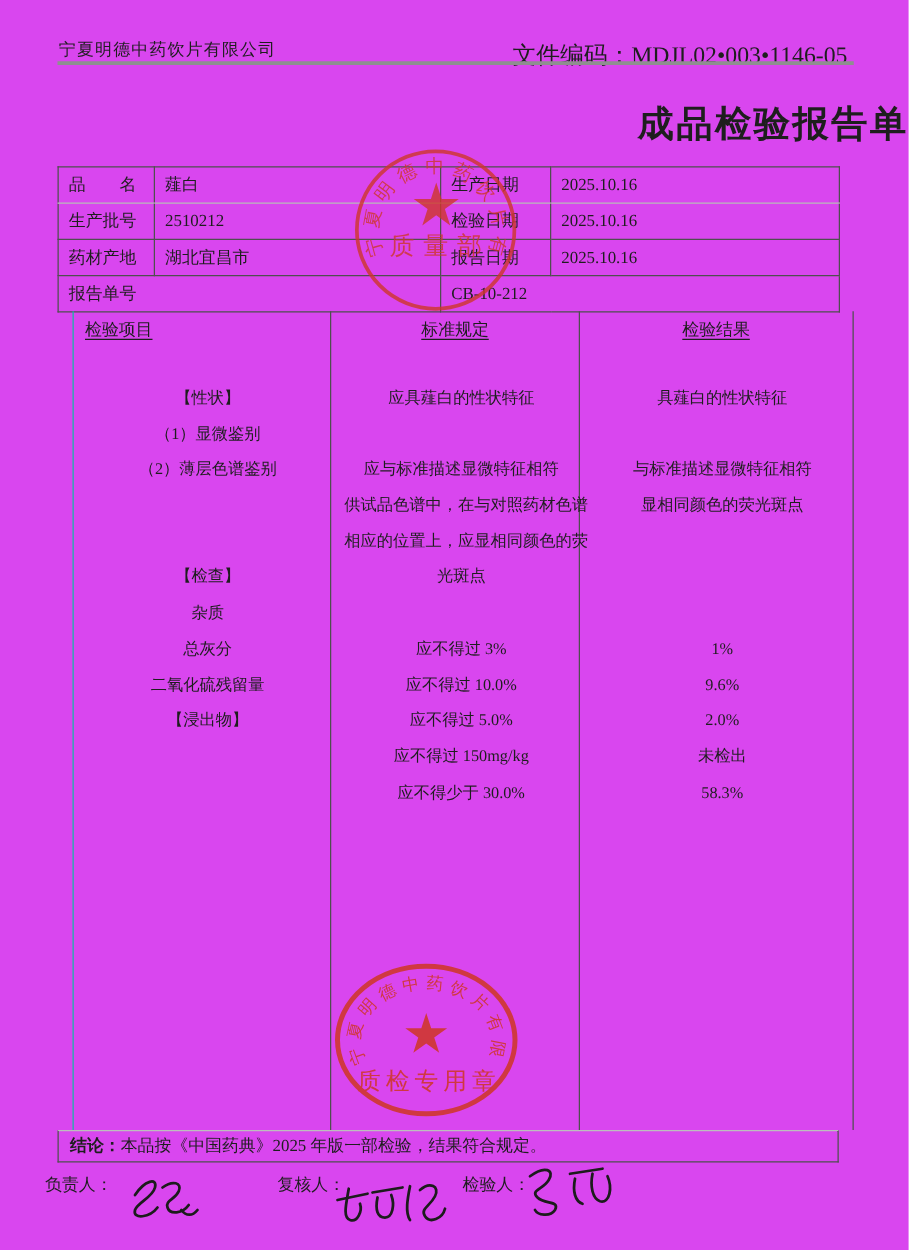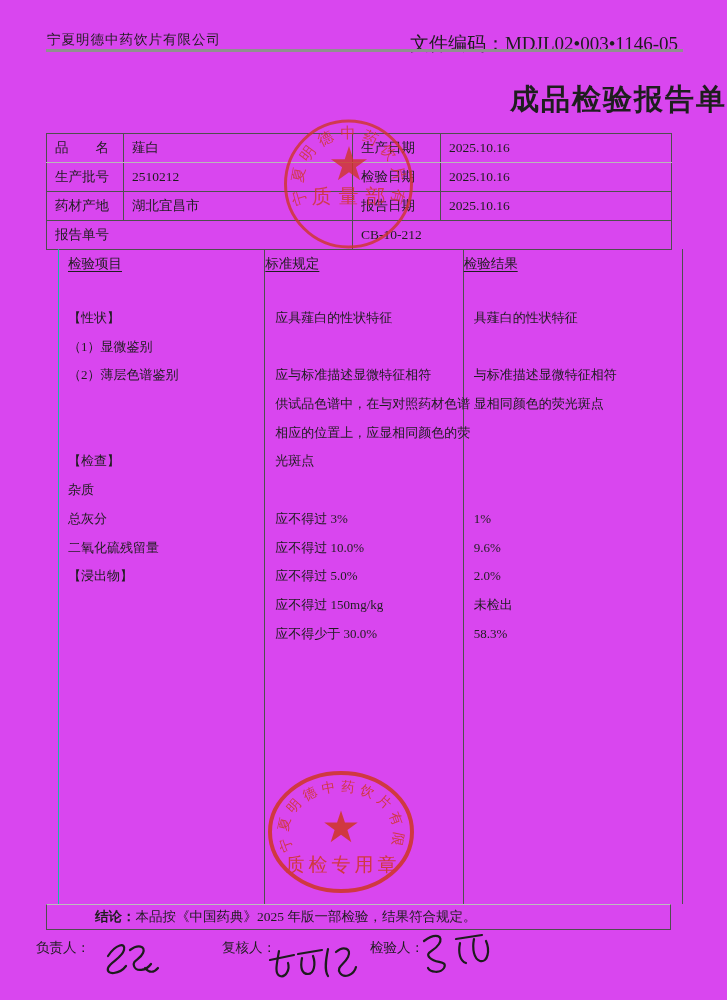--- a/index.html
+++ b/index.html
@@ -22,30 +22,30 @@
   
   .maintbl { position:absolute; left:58px; top:249px; width:623px; height:655px;
     border-left:1px solid #14b8a6; border-right:1px solid #4f4f4f; display:flex; }
   .mcol { position:relative; height:100%; }
   .mcol.c1 { width:206px; border-right:1px solid #4f4f4f; }
   .mcol.c2 { width:198px; border-right:1px solid #4f4f4f; }
   .mcol.c3 { width:219px; }
   .mhead { position:absolute; top:6px; left:0; right:0; font-size:13.5px;
     text-decoration:underline; text-underline-offset:3px; white-space:nowrap; }
   .mhead.lft { padding-left:9px; }
-  .mhead.ctr { text-align:left; }
+  .mhead.ctr { text-align:center; }
   .mlines { position:absolute; top:55px; left:0; right:0; }
-  .tline { height:28.7px; line-height:28.7px; font-size:13px; white-space:nowrap; padding-left:10px; overflow:visible; }
+  .tline { height:28.7px; line-height:28.7px; font-size:13px; white-space:nowrap; padding-left:10px; overflow:visible;text-align:center; }
   .c1 .tline { padding-left:9px; }
 
   
   .conclusion { position:absolute; left:46px; top:904px; width:614px; height:24px;
     border:1px solid #4f4f4f; border-top:1px solid #bdbdbd; line-height:24px;
     font-size:13.5px; padding-left:9px; white-space:nowrap; }
-  .conclusion .clabel { font-weight:bold;margin-left:39px; }
+  .conclusion .clabel { font-weight:bold; }
 
   
   .siglabel { position:absolute; top:939px; font-size:13.5px; white-space:nowrap; }
   .lab-resp { left:36px; } .lab-rev { left:222px; } .lab-insp { left:370px; }
   .sig { position:absolute; }
   .sig path { fill:none; stroke:#1c1c1c; stroke-width:2.2; stroke-linecap:round; stroke-linejoin:round; }
 
   
   .stamp { position:absolute; pointer-events:none; }
   .stamp-top { left:280px; top:113px; opacity:0.8; }

